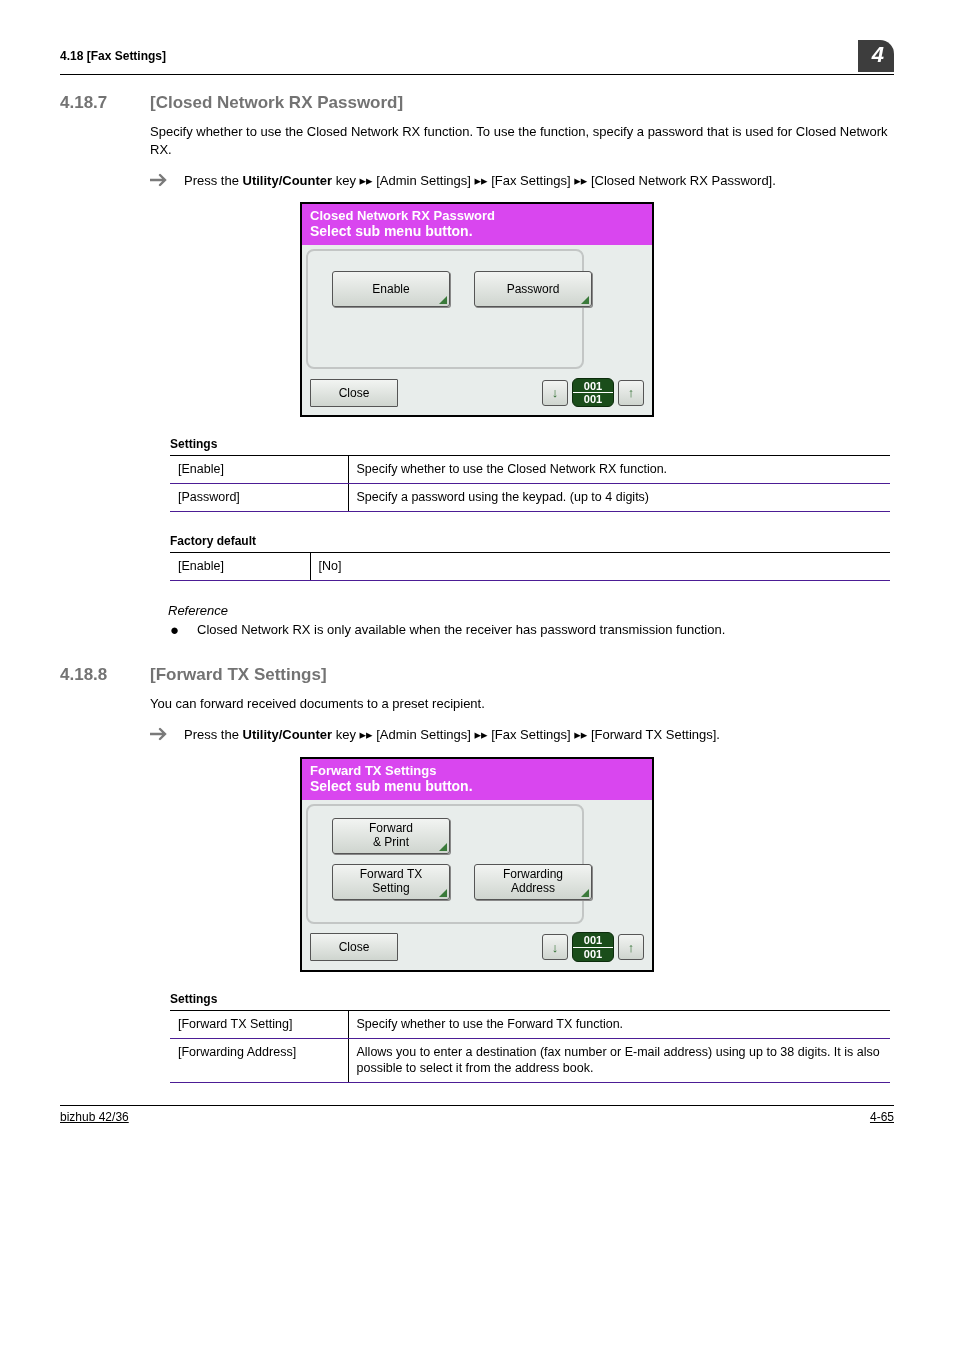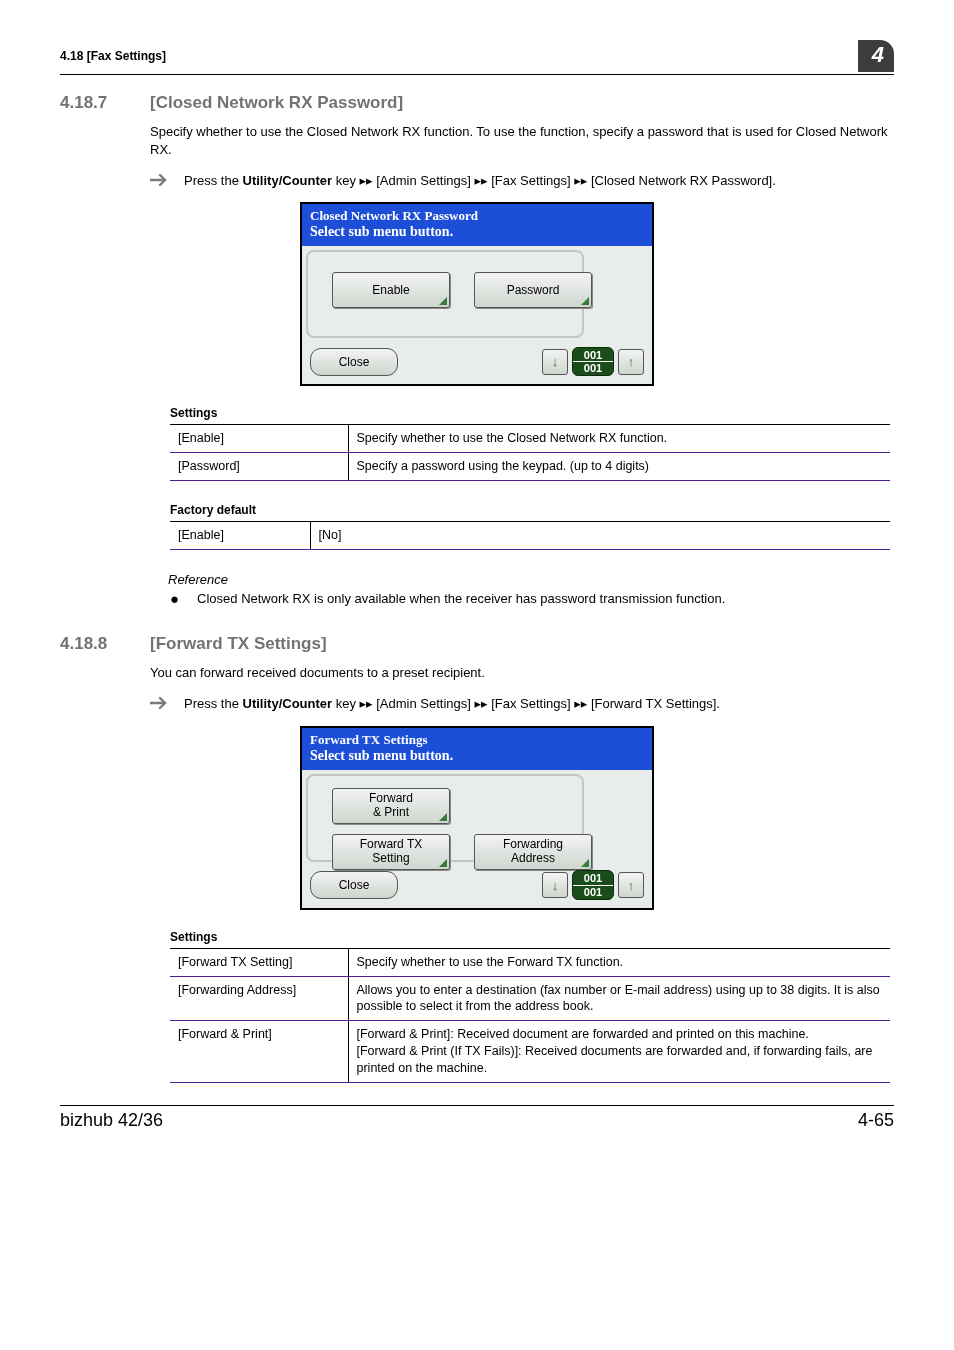--- a/index.html
+++ b/index.html
@@ -57,32 +57,31 @@
 
   
   .screen {
     width: 354px;
     margin: 6px auto 20px auto;
     border: 2px solid #000;
     background: #e8edeb;
     font-family: Arial, sans-serif;
   }
   .screen-header {
-    background: #1d4ed8;
+    background: #d946ef;
     color: #fff;
     padding: 4px 8px 6px 8px;
     font-size: 13px;
-    font-family: Liberation Serif, serif;
   }
   .screen-header .line1 { font-weight: bold; }
   .screen-header .line2 { font-weight: bold; font-size: 14px; }
   .screen-body {
     position: relative;
     padding: 8px 8px 8px 8px;
-    height: 138px;
+    height: 170px;
   }
   .panel-border {
     position: absolute;
     border: 2px solid #555;
     border-radius: 8px;
     left: 4px; right: 68px; top: 4px; bottom: 46px;
     pointer-events: none;
     opacity: 0.25;
   }
   .btn-row { display: flex; gap: 24px; margin-left: 22px; margin-top: 18px; }
@@ -105,21 +104,21 @@
     border-bottom: 8px solid #3a7a3a;
   }
   .bottom-row {
     position: absolute;
     left: 8px; right: 8px; bottom: 8px;
     display: flex; justify-content: space-between; align-items: center;
   }
   .close-btn {
     width: 88px; height: 28px;
     background: linear-gradient(#f2f4f2, #cfd5cf);
-    border: 1px solid #555; border-radius: 11px;
+    border: 1px solid #555; border-radius: 1px;
     display: flex; align-items: center; justify-content: center;
     font-size: 12px;
   }
   .nav-group { display: flex; align-items: center; gap: 4px; }
   .nav-arrow {
     width: 26px; height: 26px;
     background: linear-gradient(#f2f4f2, #cfd5cf);
     border: 1px solid #555; border-radius: 3px;
     display: flex; align-items: center; justify-content: center;
     font-size: 13px; color: #2a6a2a;
@@ -154,21 +153,22 @@
   .reference-block { margin-left: 90px; margin-bottom: 28px; }
   .reference-label { font-style: italic; margin-bottom: 4px; margin-left: 18px; }
   .ref-bullet { display: flex; gap: 18px; margin-left: 20px; }
   .ref-bullet .dot { font-size: 15px; line-height: 1; }
 
   .page-footer {
     display: flex; justify-content: space-between;
     border-top: 1px solid #000;
     padding-top: 4px;
     margin-top: 20px;
-    font-size: 18px;
+    font-size: 12px;
+    text-decoration: underline;
   }
 </style>
 </head>
 <body>
 
 <div class="page-header">
   <div class="page-header-left">4.18    [Fax Settings]</div>
   <div class="page-number-badge">4</div>
 </div>
 
@@ -315,24 +315,19 @@
 <table class="settings">
   <tbody>
       <tr>
         <td>[Forward TX Setting]</td>
         <td>Specify whether to use the Forward TX function.</td>
       </tr>
   <tr>
         <td>[Forwarding Address]</td>
         <td>Allows you to enter a destination (fax number or E-mail address) using up to 38 digits. It is also possible to select it from the address book.</td>
       </tr>
-  <tr>
-        <td>[Forward &amp; Print]</td>
-        <td style="white-space:pre-line">[Forward &amp; Print]: Received document are forwarded and printed on this machine.
-[Forward &amp; Print (If TX Fails)]: Received documents are forwarded and, if forwarding fails, are printed on the machine.</td>
-      </tr>
 </tbody>
   </table>
 
 <div class="page-footer">
   <div>bizhub 42/36</div>
   <div>4-65</div>
 </div>
 
 </body></html>

